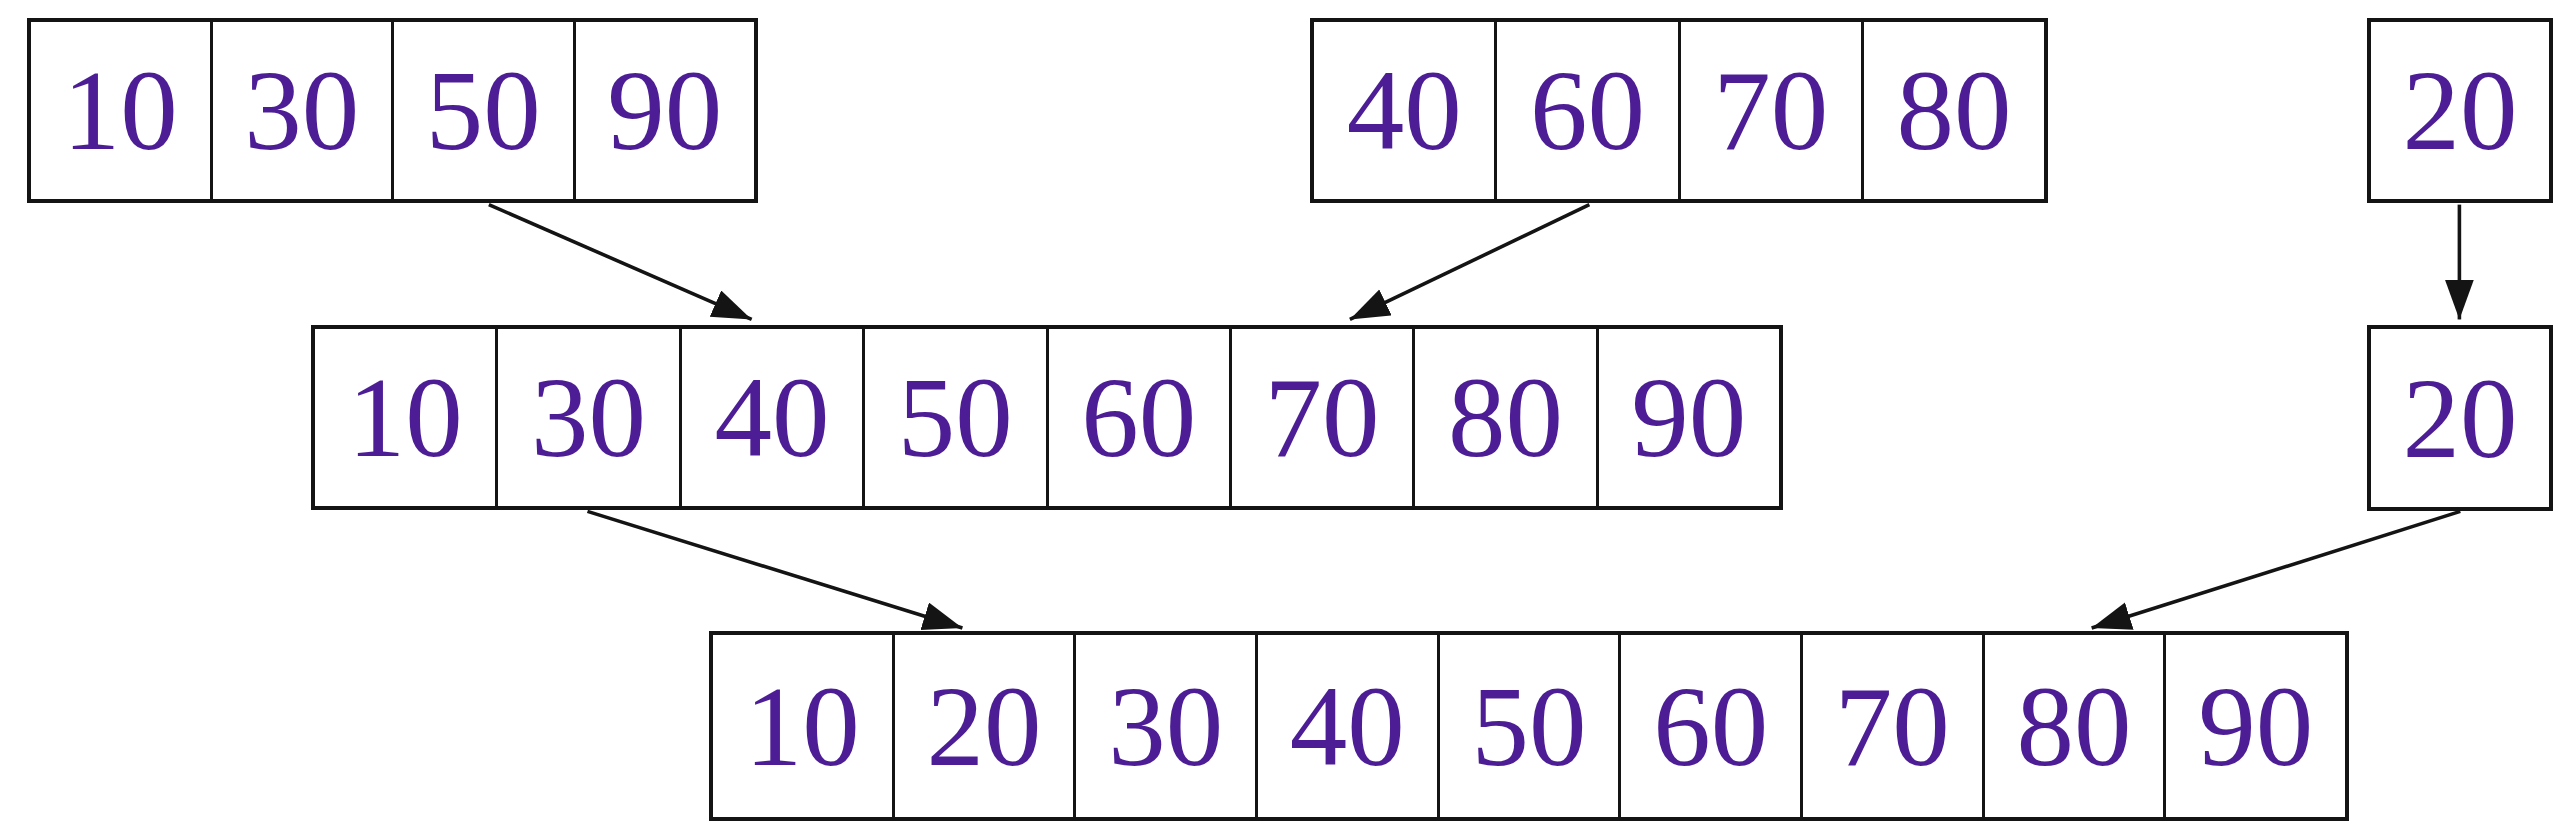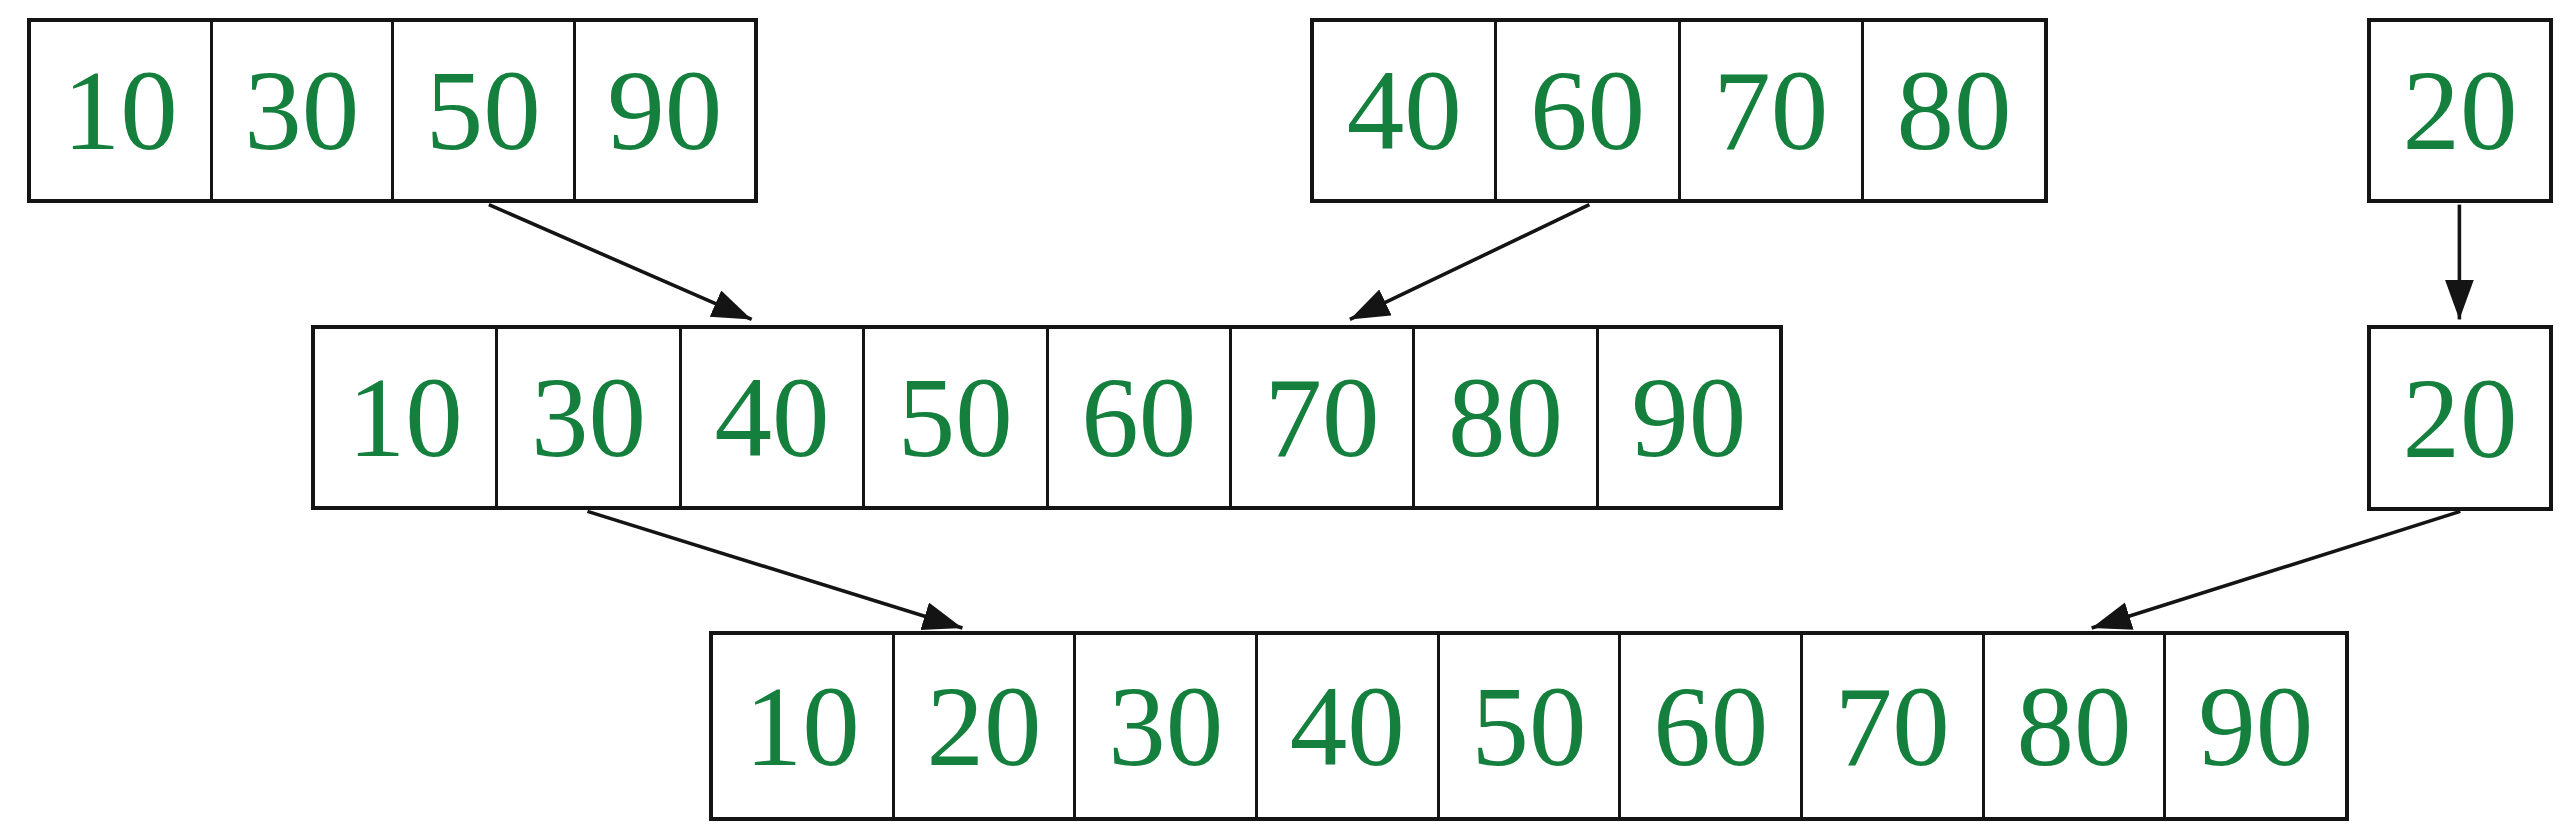--- a/index.html
+++ b/index.html
@@ -23,21 +23,21 @@
     border: 4.5px solid #141414;
     background: #ffffff;
   }
   .cell {
     flex: 1 1 0;
     display: flex;
     align-items: center;
     justify-content: center;
     font-size: 115px;
     line-height: 1;
-    color: #15803d;
+    color: #4c1d95;
     box-sizing: border-box;
   }
   .cell + .cell {
     border-left: 3.6px solid #141414;
   }
   .arrows {
     position: absolute;
     left: 0;
     top: 0;
     width: 2576px;

